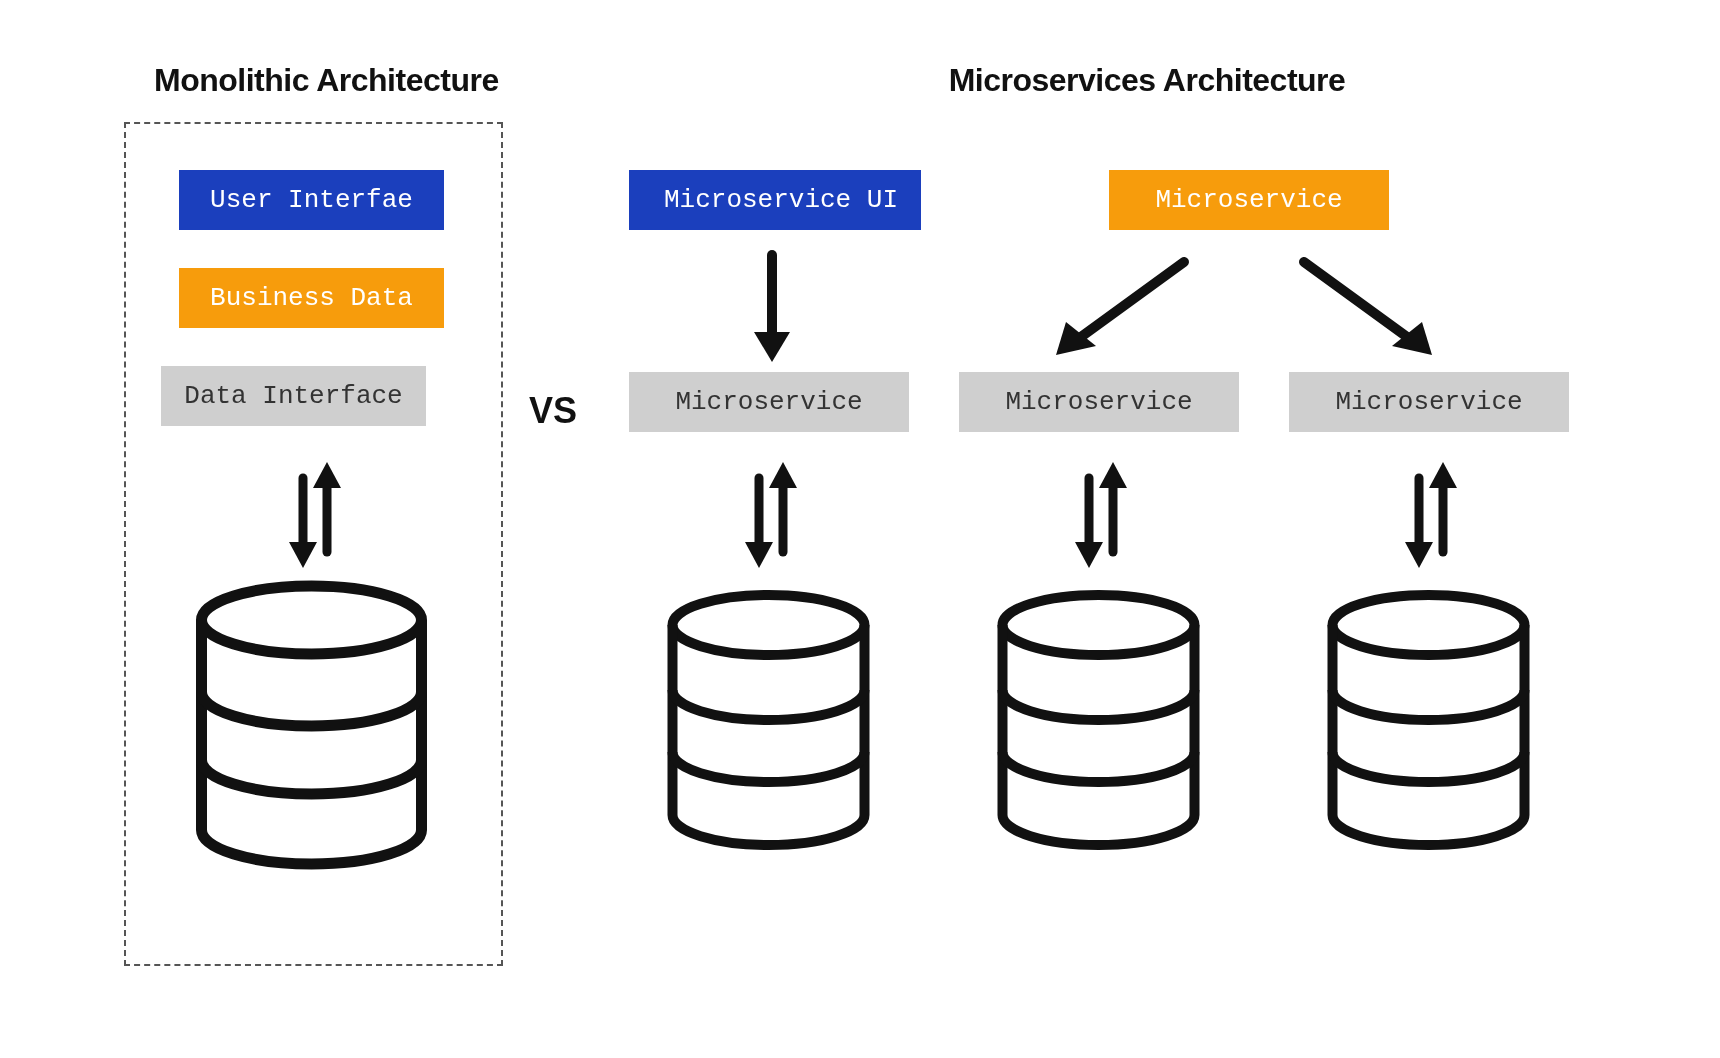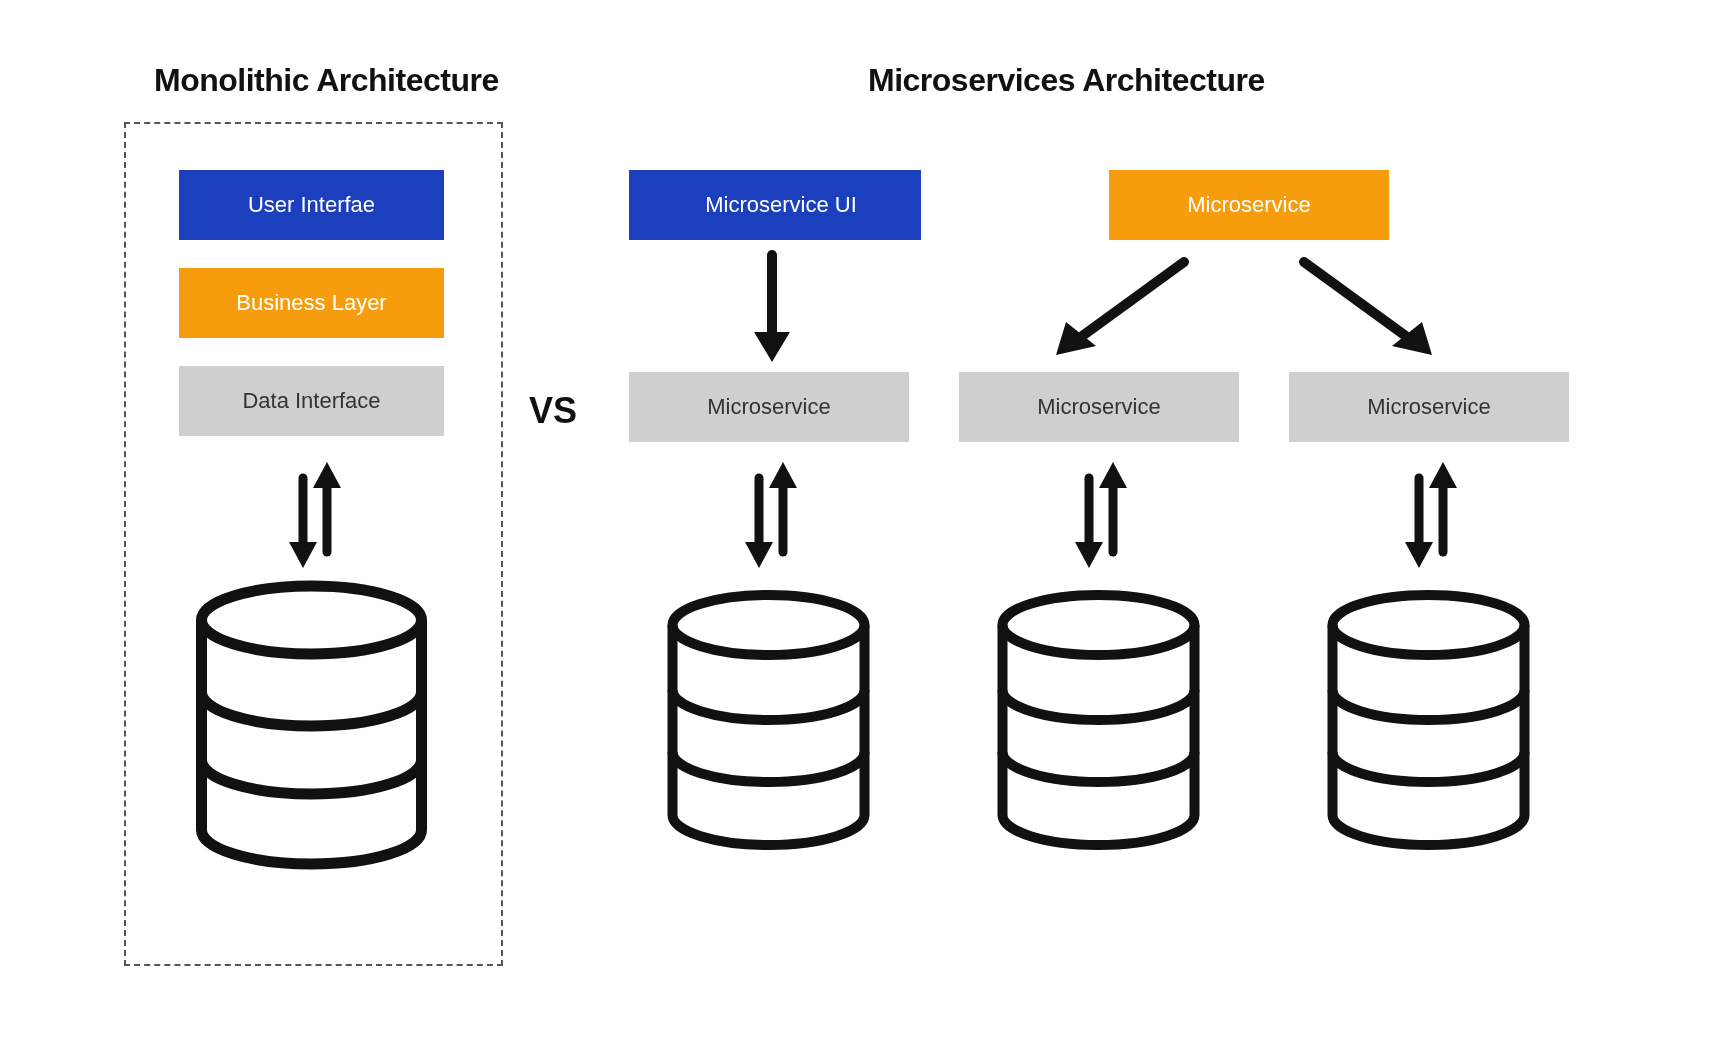--- a/index.html
+++ b/index.html
@@ -17,48 +17,49 @@
     height: 1058px;
     margin-left: 24px;
   }
   .heading {
     position: absolute;
     font-weight: 800;
     font-size: 32px;
     letter-spacing: -0.5px;
   }
   .mono-title { left: 130px; top: 62px; }
-  .micro-title { left: 844px; top: 62px; width: 600px; text-align: left; }
+  .micro-title { left: 823px; top: 62px; width: 600px; text-align: center; }
 
   .dashed-box {
     position: absolute;
     left: 100px;
     top: 122px;
     width: 375px;
     height: 840px;
     border: 2px dashed #555;
   }
 
   .block {
     position: absolute;
-    height: 70px;
+    height: 60px;
     display: flex;
     align-items: center;
     justify-content: center;
-    font-size: 22px;
+    font-size: 26px;
     color: #fff;
+    font-family: Liberation Mono, monospace;
   }
   .blue  { background: #1b3fbd; }
   .orange{ background: #f79c0c; }
   .grey  { background: #cfcfcf; color: #333; }
 
   
   .b-ui   { left: 155px; top: 170px; width: 265px; }
   .b-biz  { left: 155px; top: 268px; width: 265px; }
-  .b-data { left: 155px; top: 366px; width: 265px; text-align: right; }
+  .b-data { left: 137px; top: 366px; width: 265px; text-align: right; }
 
   
   .vs {
     position: absolute;
     left: 505px;
     top: 390px;
     font-weight: 800;
     font-size: 36px;
   }
 
@@ -81,21 +82,21 @@
 <body>
 
 <div class="canvas">
 
   <div class="heading mono-title">Monolithic Architecture</div>
   <div class="heading micro-title">Microservices Architecture</div>
 
   <div class="dashed-box"></div>
 
   <div class="block blue b-ui">User Interfae</div>
-  <div class="block orange b-biz">Business Layer</div>
+  <div class="block orange b-biz">Business Data</div>
   <div class="block grey b-data">Data Interface</div>
 
   <div class="vs">VS</div>
 
   <div class="block blue m-ui">Microservice UI</div>
   <div class="block orange m-top">Microservice</div>
 
   <div class="block grey m-g1">Microservice</div>
   <div class="block grey m-g2">Microservice</div>
   <div class="block grey m-g3">Microservice</div>

